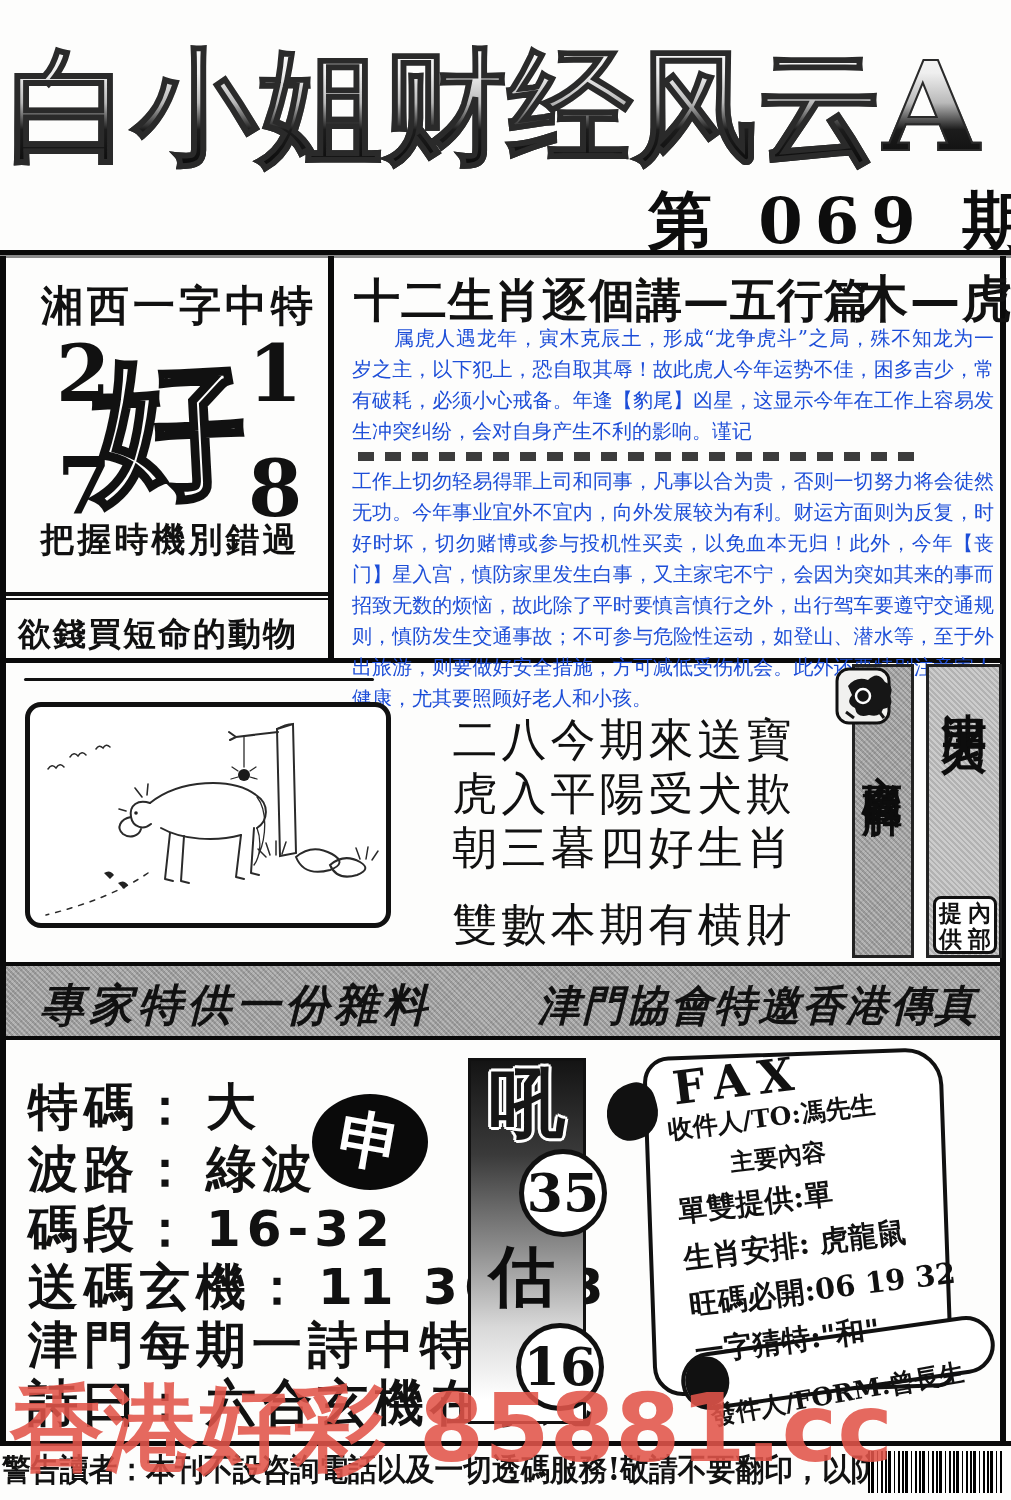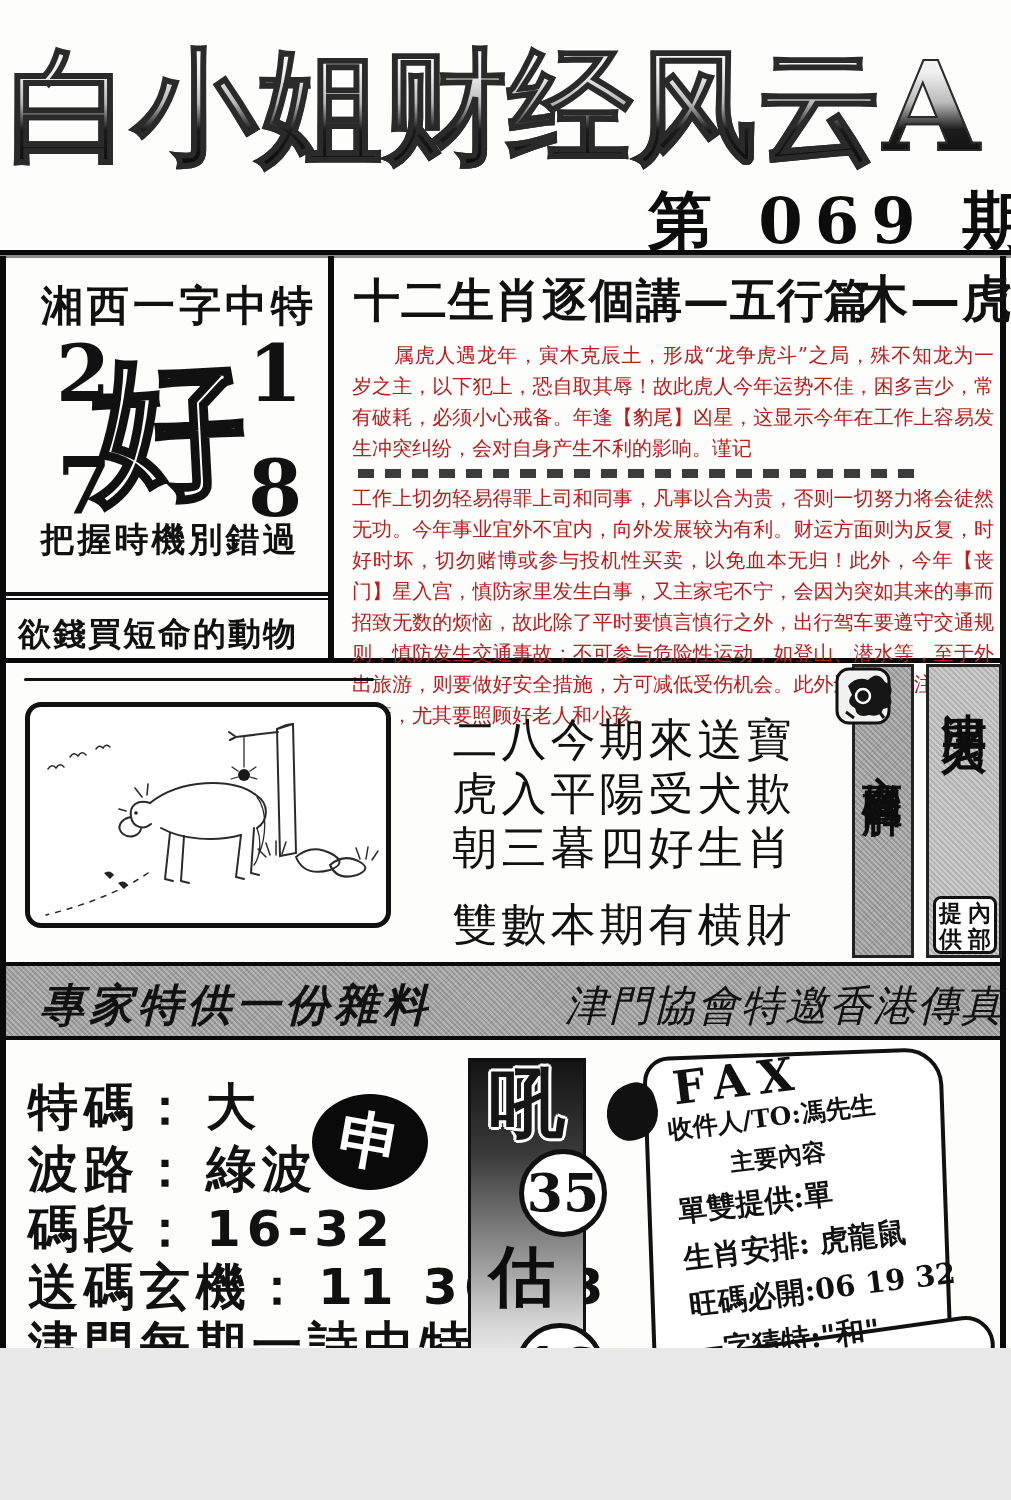--- a/index.html
+++ b/index.html
@@ -1,18 +1,18 @@
 <!DOCTYPE html>
 <html><head>
 <meta charset="utf-8">
 <style>
   * { margin:0; padding:0; box-sizing:border-box; }
   html,body { background:#e8e8e8; }
   #page {
-    position:relative; width:1011px; height:1348px; margin:0 auto;
+    position:relative; width:1011px; height:1500px; margin:0 auto;
     background:#fdfdfc; overflow:hidden; color:#111;
     font-family:"DejaVu Serif","Liberation Serif",serif;
   }
   .abs { position:absolute; }
 
   
   .masthead {
     left:8px; top:26px; width:1000px; white-space:nowrap;
     font-size:124px; font-weight:bold; letter-spacing:1px; color:#1a1a1a;
   }
@@ -62,22 +62,22 @@
   .pick-sep { left:6px; top:592px; width:322px; height:8px;
     border-top:4px solid #111; border-bottom:2px solid #111; }
   .pick-riddle { left:18px; top:612px; width:300px; text-align:left;
     font-size:33px; font-weight:bold; letter-spacing:2px; white-space:nowrap; }
 
   
   .zodiac-title { left:354px; top:270px; font-size:46px; font-weight:bold;
     letter-spacing:1px; white-space:nowrap; }
   .zodiac-element { left:858px; top:266px; font-size:50px; font-weight:bold;
     letter-spacing:2px; white-space:nowrap; }
-  .zodiac-body { left:352px; top:340px; width:642px; font-size:20px;
-    line-height:31px; text-align:justify; color:#b91c1c;
+  .zodiac-body { left:352px; top:323px; width:642px; font-size:20px;
+    line-height:31px; text-align:justify; color:#1d4ed8;
     font-family:"DejaVu Serif","Liberation Serif",serif; }
   .zodiac-body .p1 { text-indent:42px; display:block; }
   .zodiac-body .p2 { display:block; }
   .redacted { height:9px; width:560px; margin:5px 0 5px 6px;
     background:repeating-linear-gradient(90deg,#3c3c3c 0 16px,transparent 16px 27px); }
 
   
   .pic-topline { left:24px; top:678px; width:350px; height:3px; background:#111; border-radius:2px; }
   .pic-box { left:25px; top:702px; width:366px; height:226px;
     border:5px solid #111; border-radius:16px; background:#fff; overflow:hidden; }
@@ -109,22 +109,22 @@
     font-size:45px; font-weight:bold; letter-spacing:6px; color:#0d0d0d; }
   .badge { left:933px; top:896px; width:64px; height:58px; border:3px solid #111;
     border-radius:8px; background:#fff; display:grid;
     grid-template-columns:1fr 1fr; place-items:center; z-index:3;
     font-size:23px; font-weight:bold; line-height:1; }
 
   
   .banner { left:6px; top:966px; width:994px; height:70px; }
   .banner-left  { left:40px;  top:976px; font-size:44px; font-weight:bold;
     letter-spacing:5px; white-space:nowrap; font-style:italic; }
-  .banner-right { left:538px; top:978px; font-size:42px; font-weight:normal;
-    letter-spacing:2px; white-space:nowrap; font-style:italic;margin-left:27px; }
+  .banner-right { left:538px; top:978px; font-size:42px; font-weight:bold;
+    letter-spacing:2px; white-space:nowrap; font-style:italic; }
 
   
   .tip-row { position:absolute; left:28px; font-size:50px; font-weight:bold;
     letter-spacing:6px; white-space:nowrap; }
   .t0 { top:1074px; } .t1 { top:1136px; } .t2 { top:1196px; }
   .t3 { top:1254px; } .t4 { top:1312px; } .t5 { top:1370px; }
   .tip-val { margin-left:10px; }
   .tip-val.num { font-family:"DejaVu Sans","Liberation Sans",sans-serif;
     font-weight:bold; letter-spacing:6px; }
 

